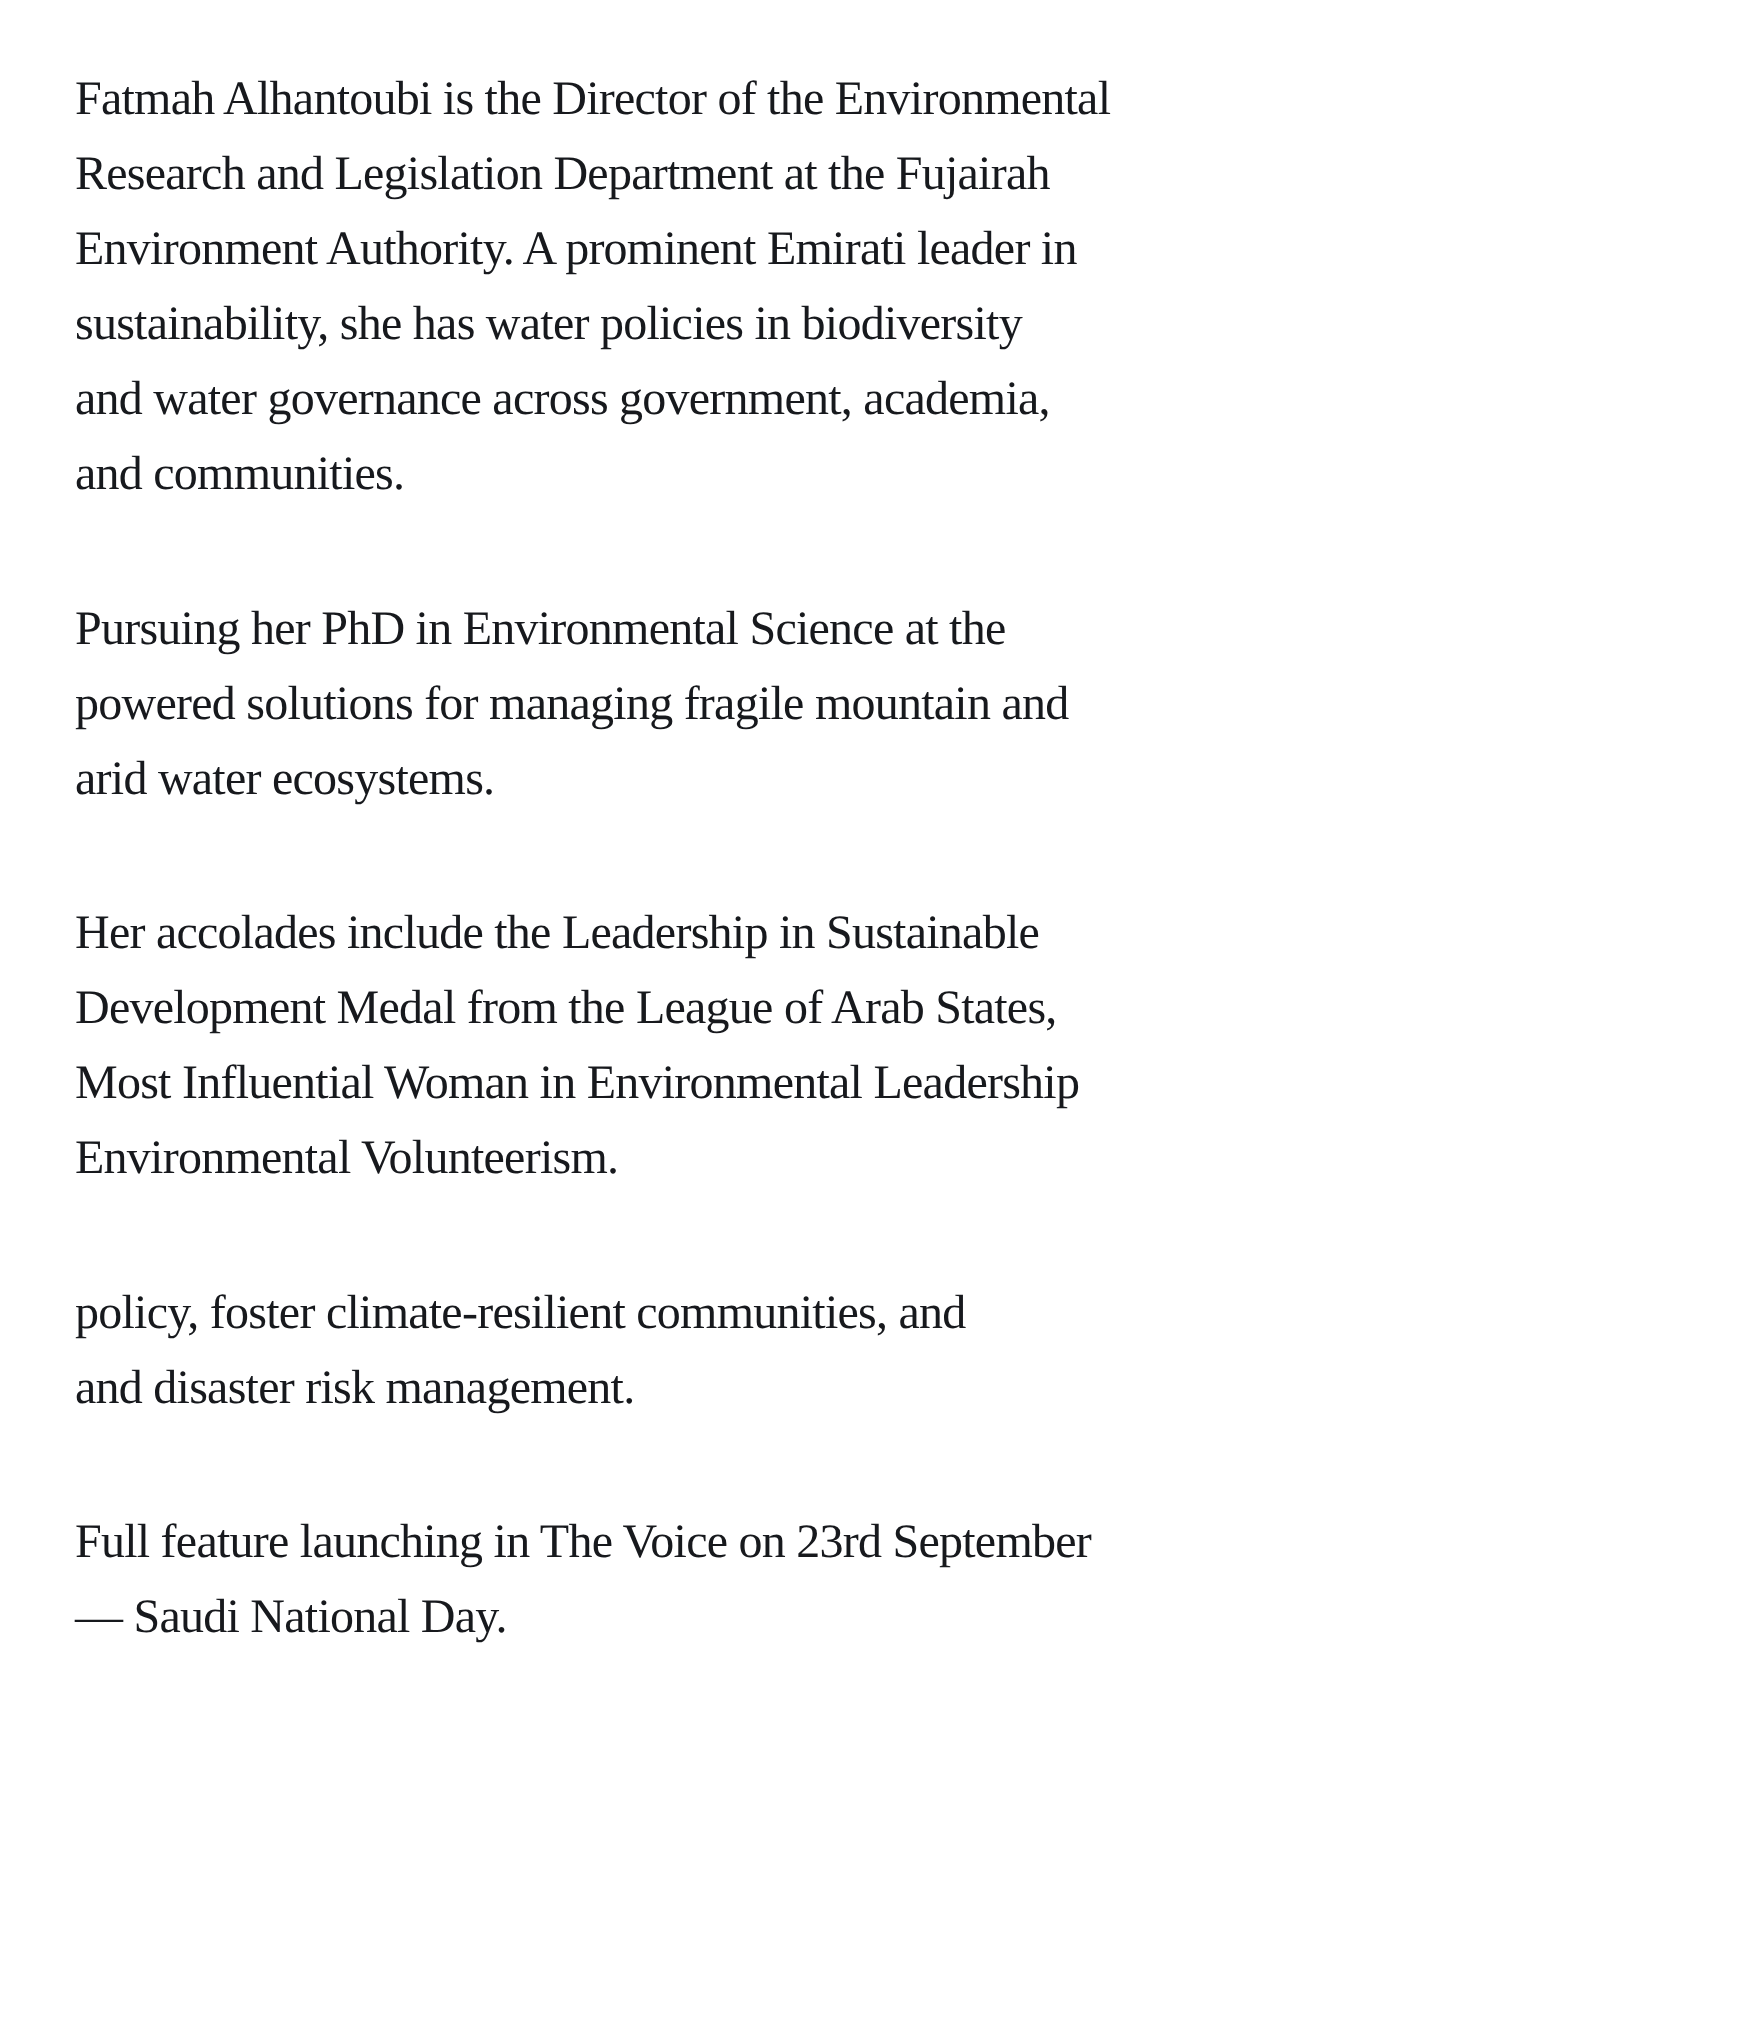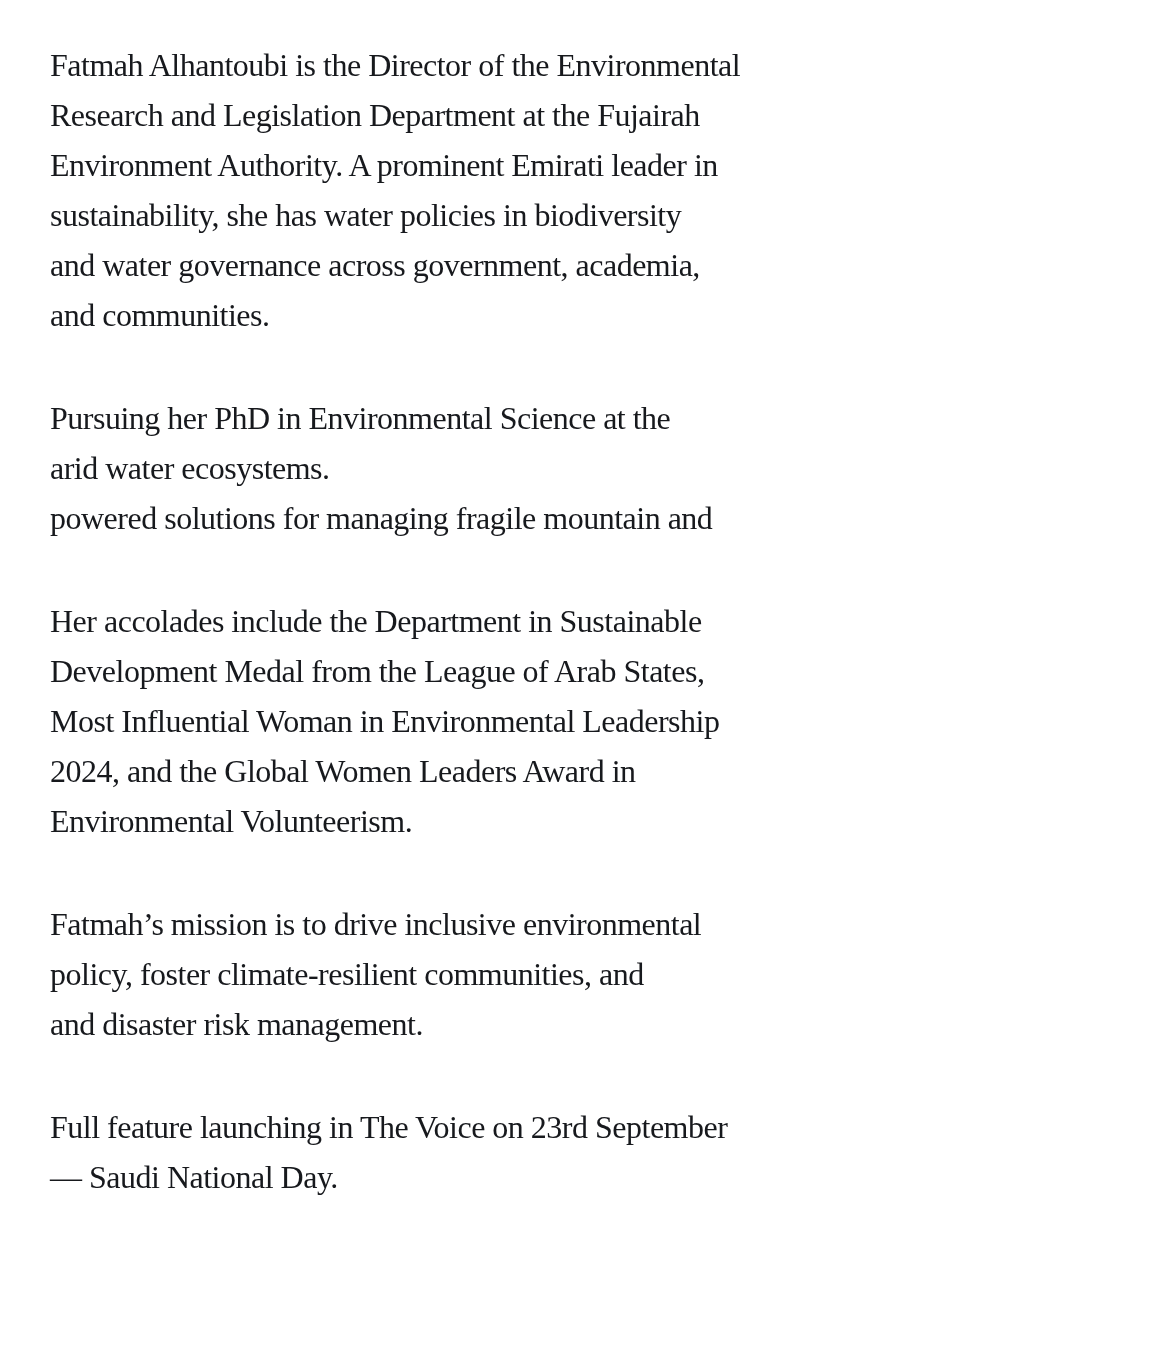--- a/index.html
+++ b/index.html
@@ -35,34 +35,32 @@
     <span class="line">Fatmah Alhantoubi is the Director of the Environmental</span>
     <span class="line">Research and Legislation Department at the Fujairah</span>
     <span class="line">Environment Authority. A prominent Emirati leader in</span>
     <span class="line">sustainability, she has water policies in biodiversity</span>
     <span class="line">and water governance across government, academia,</span>
     <span class="line">and communities.</span>
   </p>
 
   <p class="para">
     <span class="line">Pursuing her PhD in Environmental Science at the</span>
+    <span class="line">powered solutions for managing fragile mountain and</span>
     <span class="line">arid water ecosystems.</span>
-    <span class="line">powered solutions for managing fragile mountain and</span>
   </p>
 
   <p class="para">
-    <span class="line">Her accolades include the Department in Sustainable</span>
+    <span class="line">Her accolades include the Leadership in Sustainable</span>
     <span class="line">Development Medal from the League of Arab States,</span>
     <span class="line">Most Influential Woman in Environmental Leadership</span>
-    <span class="line">2024, and the Global Women Leaders Award in</span>
     <span class="line">Environmental Volunteerism.</span>
   </p>
 
   <p class="para">
-    <span class="line">Fatmah’s mission is to drive inclusive environmental</span>
     <span class="line">policy, foster climate-resilient communities, and</span>
     <span class="line">and disaster risk management.</span>
   </p>
 
   <p class="para">
     <span class="line">Full feature launching in The Voice on 23rd September</span>
     <span class="line">— Saudi National Day.</span>
   </p>
 
 </div>

